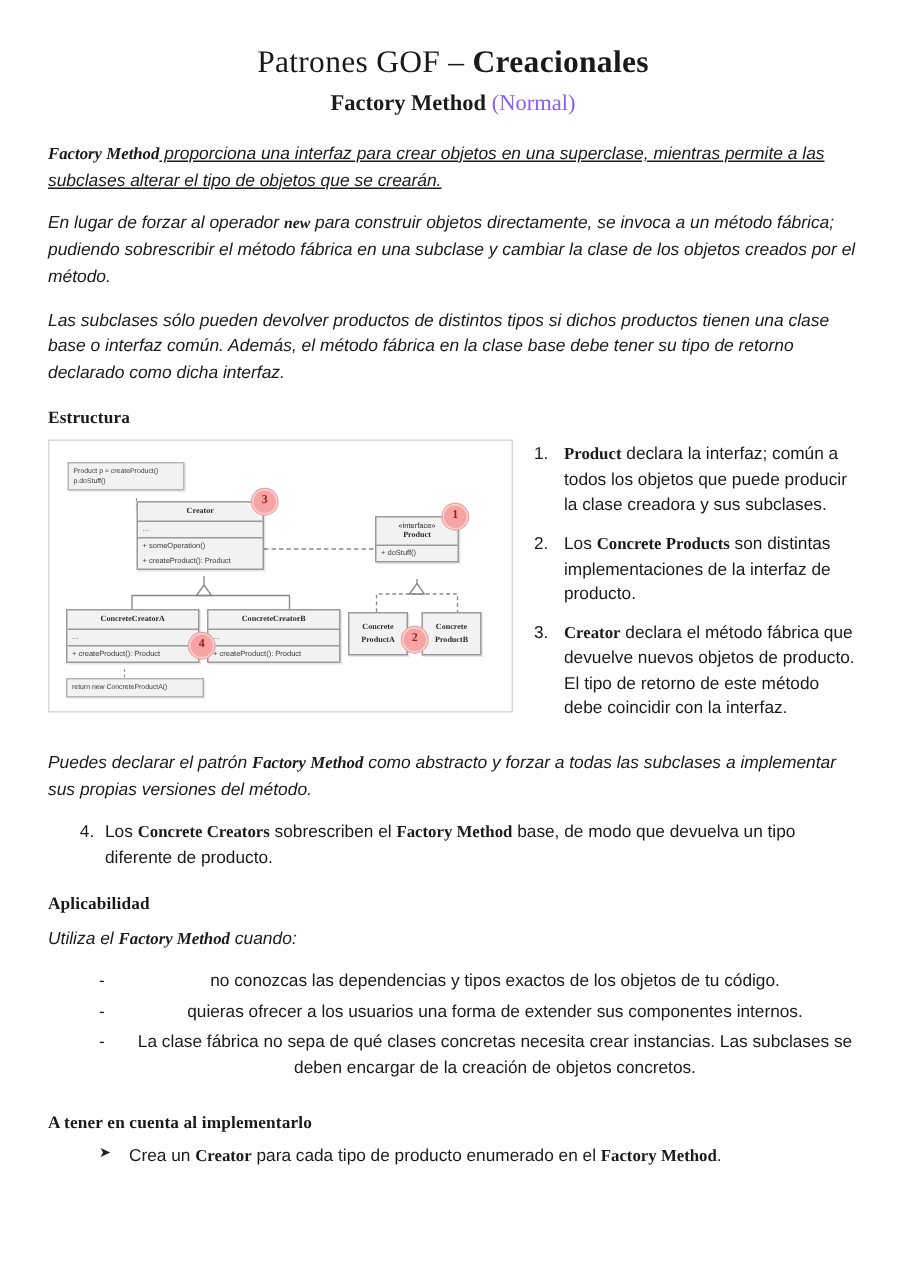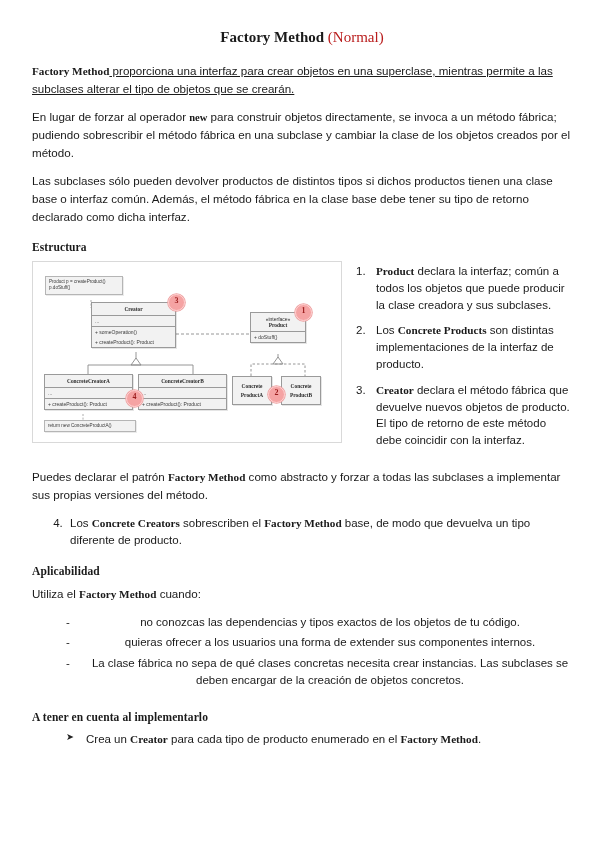--- a/index.html
+++ b/index.html
@@ -45,37 +45,38 @@
   .sub-title {
     font-family: "Liberation Serif", serif;
     font-size: 15px;
     font-weight: 700;
     text-align: center;
     margin: 0 0 14px 0;
     line-height: 1.3;
   }
   .sub-title .variant {
     font-weight: 400;
-    color: #b91c1c;
+    color: #8b5cf6;
   }
 
   .section-head {
     font-family: "Liberation Serif", serif;
     font-size: 11.5px;
     font-weight: 700;
     margin: 16px 0 8px 0;
     letter-spacing: 0.1px;
   }
 
   
   p.body {
     font-size: 11.6px;
     line-height: 1.52;
     margin: 0 0 11px 0;
     text-align: left;
+    font-style: italic;
   }
   .serif-bold {
     font-family: "Liberation Serif", serif;
     font-weight: 700;
     font-size: 11.2px;
   }
   .mono-bold {
     font-family: "Liberation Serif", serif;
     font-weight: 700;
     font-size: 10.5px;
@@ -231,20 +232,23 @@
     font-size: 9.5px;
     color: #222;
   }
 </style>
 </head>
 <body>
 
 <div class="page">
   <div class="content">
 
+    <h1 class="doc-title">
+      <span class="t-light">Patrones GOF – </span><span class="t-bold">Creacionales</span>
+    </h1>
 
     <h2 class="sub-title">
       <span>Factory Method</span>
       <span class="variant">(Normal)</span>
     </h2>
 
     <p class="body"><span class="serif-bold">Factory Method</span><span class="underlined"> proporciona una interfaz para crear objetos en una superclase, mientras permite a las subclases alterar el tipo de objetos que se crearán.</span></p>
 
     <p class="body"><span>En lugar de forzar al operador </span><span class="mono-bold">new</span><span> para construir objetos directamente, se invoca a un método fábrica; pudiendo sobrescribir el método fábrica en una subclase y cambiar la clase de los objetos creados por el método.</span></p>
 

